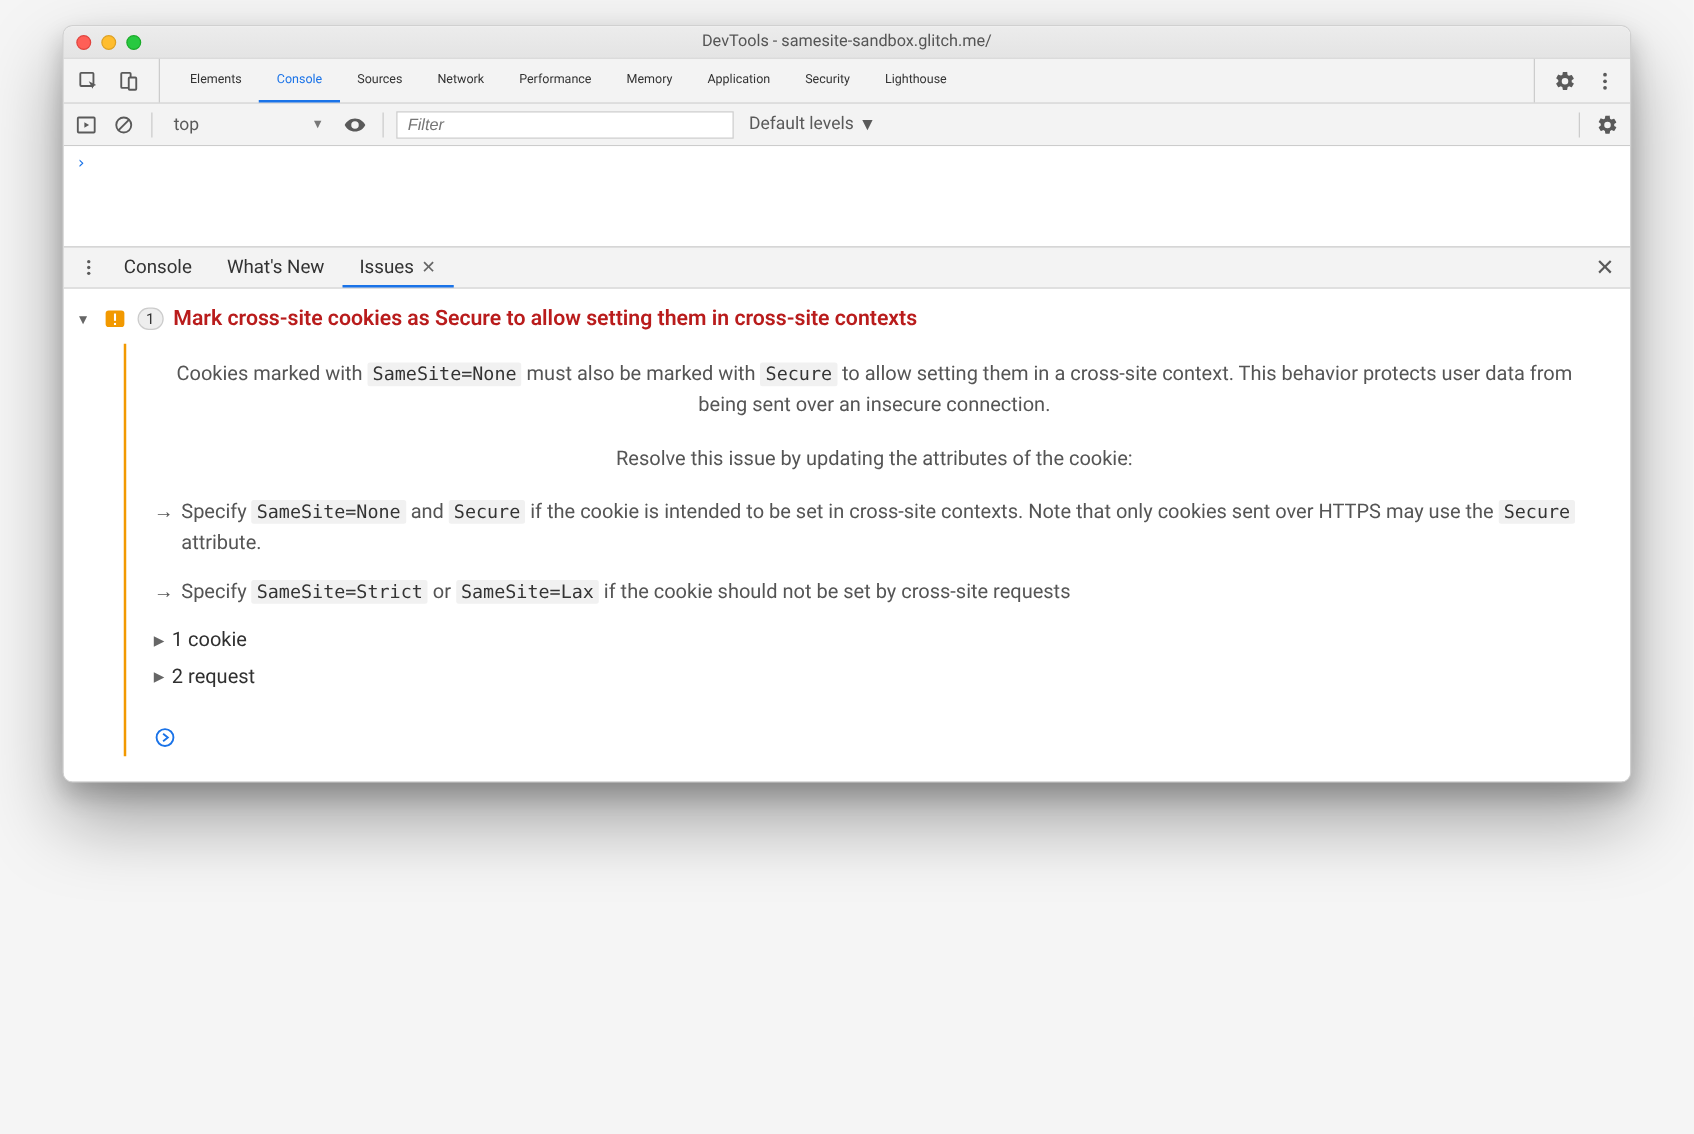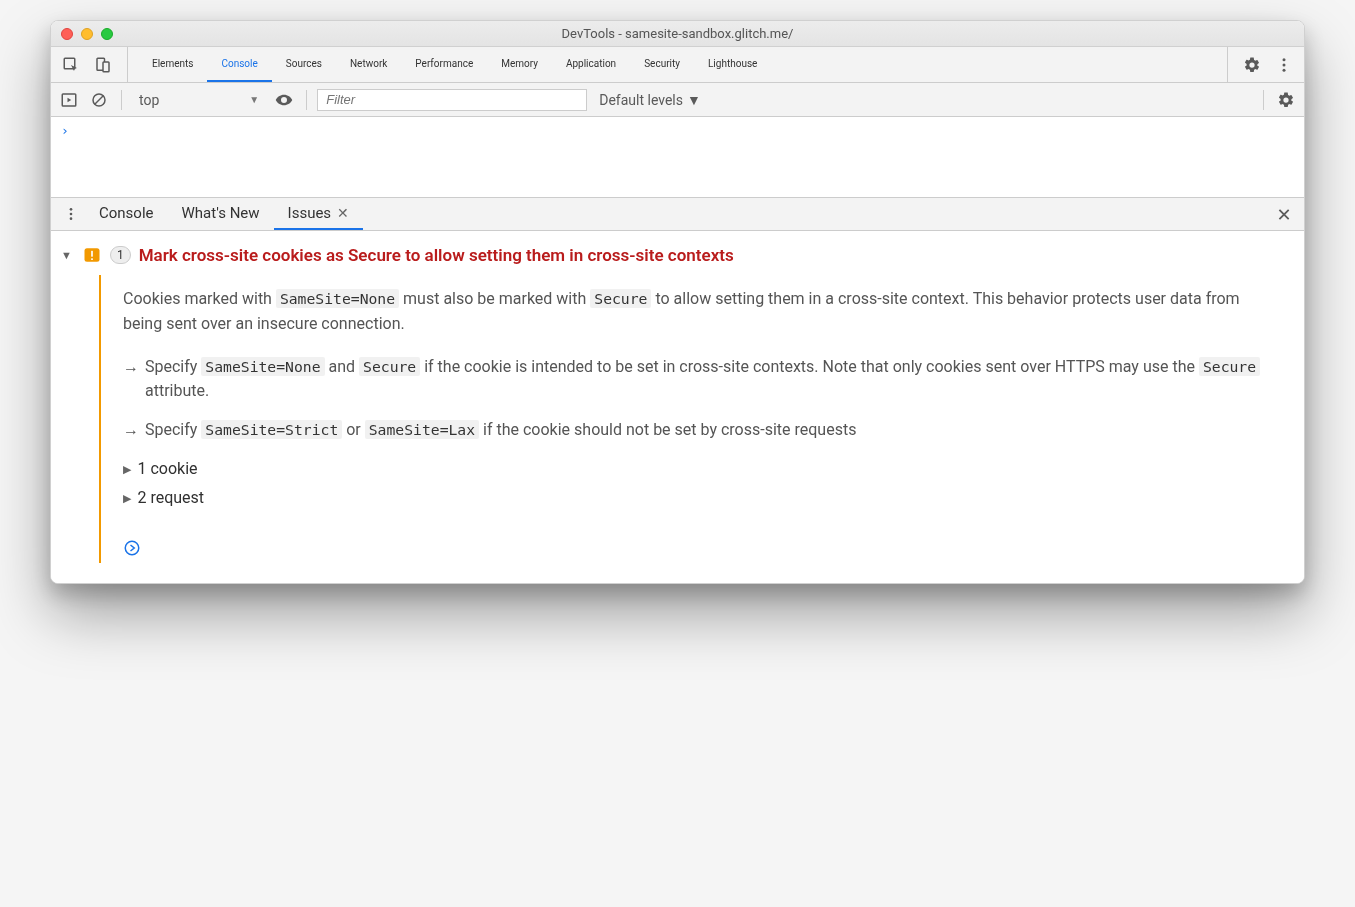--- a/index.html
+++ b/index.html
@@ -108,21 +108,21 @@
   .issue-header { display:flex; align-items:center; gap:8px; padding:4px 0 10px 0;}
   .issue-header .tri { font-size:11px; color:#666; cursor:pointer; margin-right:2px;}
   .issue-header .warn-icon { width:20px; height:20px; }
   .badge {
     display:inline-flex; align-items:center; justify-content:center;
     min-width:20px; height:18px; border-radius:9px; background:#eee; border:1px solid #ccc;
     font-size:12px; color:#333; padding:0 6px;
   }
   .issue-title { font-weight:600; font-size:17px; color:#b91c1c; }
   .issue-body { margin-left:38px; border-left:2px solid #f29900; padding:6px 18px 6px 22px; color:#555; line-height:1.55; font-size:16px;}
-  .issue-body p { margin:6px 0 18px 0; }
+  .issue-body p { margin:6px 0 18px 0;text-align:center; }
   code.mono { font-family:Menlo,Consolas,monospace; background:#f1f1f1; padding:1px 4px; font-size:0.92em; color:#333; border-radius:2px;}
   .arrow-line { display:flex; gap:6px; margin:6px 0 14px 0; }
   .arrow-line .arr { flex-shrink:0; color:#555;}
   .affected { font-size:13px; letter-spacing:1px; font-weight:600; color:#555; margin:22px 0 10px 0;}
   .res-row { display:flex; align-items:center; gap:6px; font-size:16px; color:#303030; margin:4px 0; cursor:pointer;}
   .res-row .tri { font-size:11px; color:#666;}
   .learn-row { display:flex; align-items:center; gap:10px; margin-top:28px;}
   .learn-row a { color:#1a73e8; text-decoration:underline; font-size:17px;}
   .learn-row svg { width:18px; height:18px; color:#1a73e8;}
 </style>
@@ -251,20 +251,21 @@
         <path d="M3 10 h3 v-2 l3 3 -3 3 v-2 h-3 z" fill="#fff" opacity="0"></path>
       </svg>
       <span class="badge">1</span>
       <span class="issue-title">Mark cross-site cookies as Secure to allow setting them in cross-site contexts</span>
     </div>
 
     <div class="issue-body">
       <p>
         <span>Cookies marked with </span><code class="mono">SameSite=None</code><span> must also be marked with </span><code class="mono">Secure</code><span> to allow setting them in a cross-site context. This behavior protects user data from being sent over an insecure connection.</span>
       </p>
+      <p>Resolve this issue by updating the attributes of the cookie:</p>
 
       <div class="arrow-line">
         <span class="arr">→</span>
         <span>
           <span>Specify </span><code class="mono">SameSite=None</code><span> and </span><code class="mono">Secure</code><span> if the cookie is intended to be set in cross-site contexts. Note that only cookies sent over HTTPS may use the </span><code class="mono">Secure</code><span> attribute.</span>
         </span>
       </div>
 
       <div class="arrow-line">
         <span class="arr">→</span>

